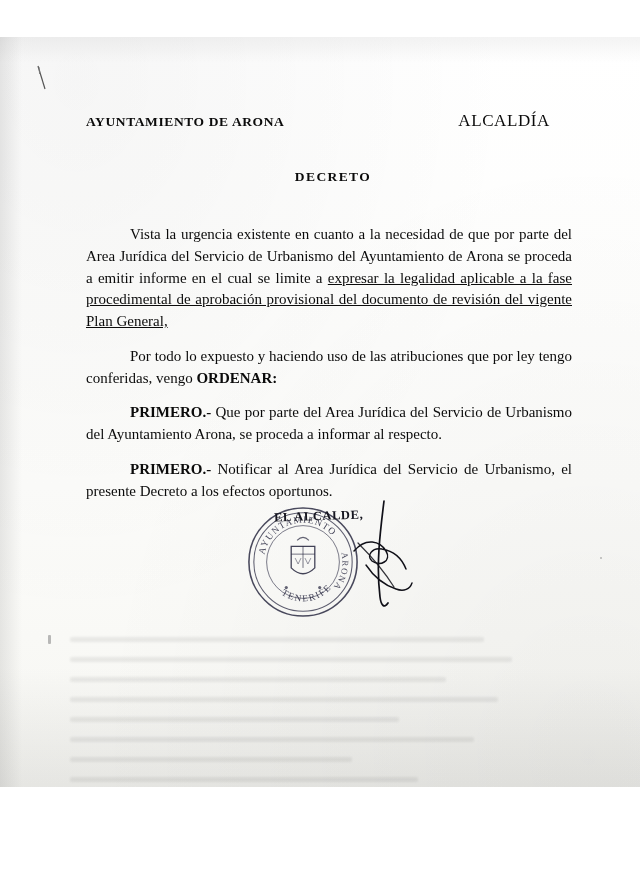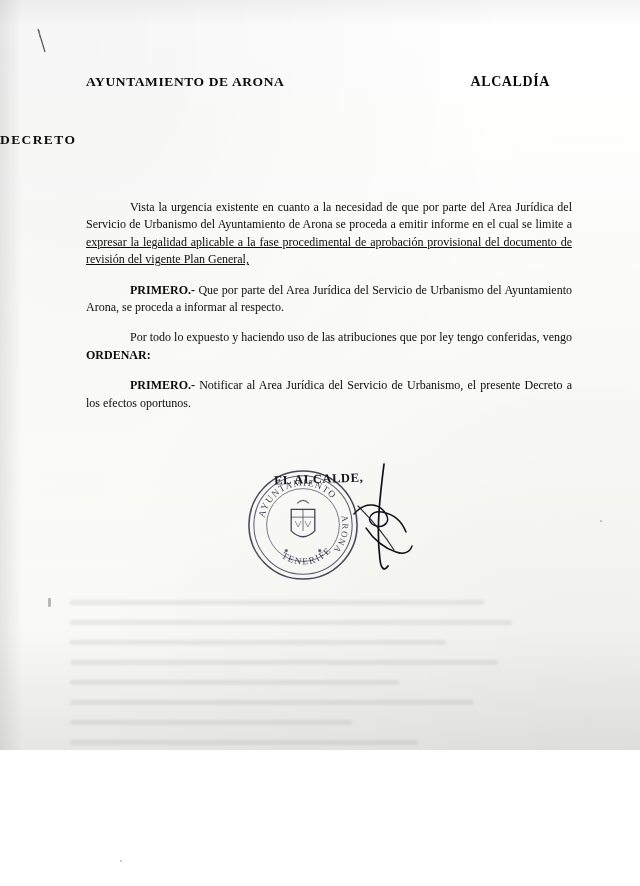--- a/index.html
+++ b/index.html
@@ -16,20 +16,21 @@
   }
   .page {
     position: relative;
     width: 640px;
     height: 750px;
     background: #fdfdfb;
     background-image:
       radial-gradient(ellipse at 12% 6%, rgba(0,0,0,0.035), rgba(0,0,0,0) 55%),
       radial-gradient(ellipse at 92% 96%, rgba(0,0,0,0.04), rgba(0,0,0,0) 60%),
       linear-gradient(180deg, #ffffff 0%, #fcfcfa 60%, #f6f6f2 100%);
+    margin-top: 37px;
   }
   
   .edge-shade-left {
     position: absolute;
     left: 0; top: 0; bottom: 0; width: 22px;
     background: linear-gradient(90deg, rgba(120,120,120,0.16), rgba(255,255,255,0));
     pointer-events: none;
   }
   .edge-shade-bottom {
     position: absolute;
@@ -61,43 +62,44 @@
     display: flex;
     justify-content: space-between;
     align-items: baseline;
   }
   .org-name {
     font-size: 13.5px;
     font-weight: 700;
     letter-spacing: 0.6px;
   }
   .office-name {
-    font-size: 14px;
-    font-weight: 700;
+    font-size: 17px;
+    font-weight: 400;
     letter-spacing: 0.6px;
     margin-right: 20px;
   }
 
   .doc-title {
     position: absolute;
     top: 132px;
     left: 0;
     right: 0;
-    text-align: left;
+    text-align: center;
     font-size: 13.5px;
     font-weight: 700;
     letter-spacing: 1.4px;
+    padding-left: 26px;
   }
 
   .body-text {
     position: absolute;
-    top: 199px;
+    top: 187px;
     left: 86px;
     width: 486px;
-    font-size: 12px;
+    font-size: 15px;
     line-height: 1.45;
     text-align: justify;
   }
   .para {
     margin: 0 0 13px 0;
     text-indent: 44px;
   }
   .underline {
     text-decoration: underline;
   }
@@ -169,25 +171,25 @@
 
   <div class="doc-title">DECRETO</div>
 
   <div class="body-text">
 
     <p class="para">
       <span>Vista la urgencia existente en cuanto a la necesidad de que por parte del Area Jurídica del Servicio de Urbanismo del Ayuntamiento de Arona se proceda a emitir informe en el cual se limite a </span><span class="underline">expresar la legalidad aplicable a la fase procedimental de aprobación provisional del documento de revisión del vigente Plan General,</span>
     </p>
 
     <p class="para">
+      <span>Por todo lo expuesto y haciendo uso de las atribuciones que por ley tengo conferidas, vengo </span><b>ORDENAR:</b>
+    </p>
+
+    <p class="para">
       <b>PRIMERO.-</b><span> Que por parte del Area Jurídica del Servicio de Urbanismo del Ayuntamiento Arona, se proceda a informar al respecto.</span>
-    </p>
-
-    <p class="para">
-      <span>Por todo lo expuesto y haciendo uso de las atribuciones que por ley tengo conferidas, vengo </span><b>ORDENAR:</b>
     </p>
 
     <p class="para">
       <b>PRIMERO.-</b><span> Notificar al Area Jurídica del Servicio de Urbanismo, el presente Decreto a los efectos oportunos.</span>
     </p>
 
 
   </div>
 
   <div class="sig-area">

